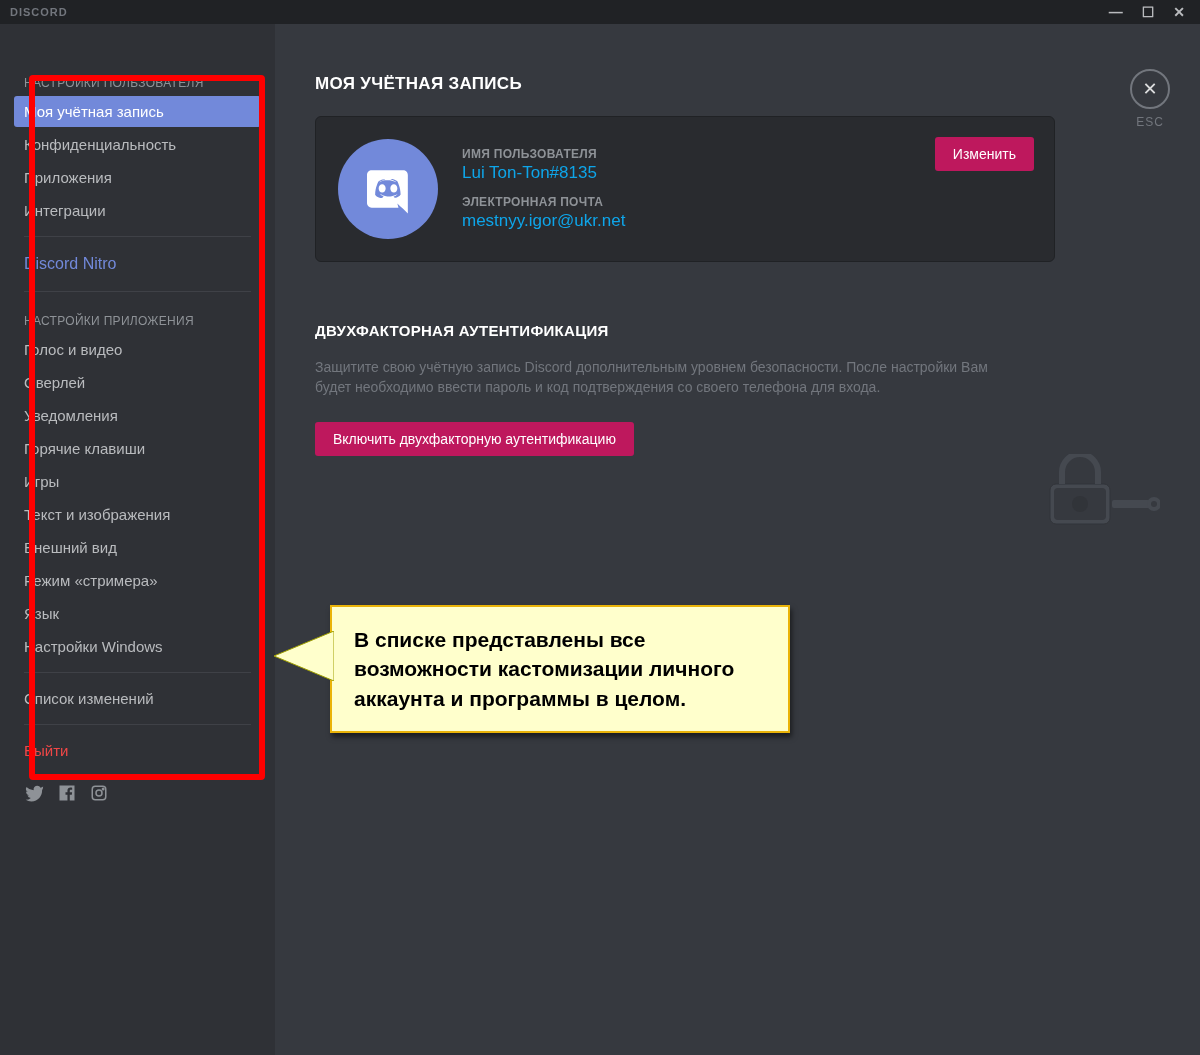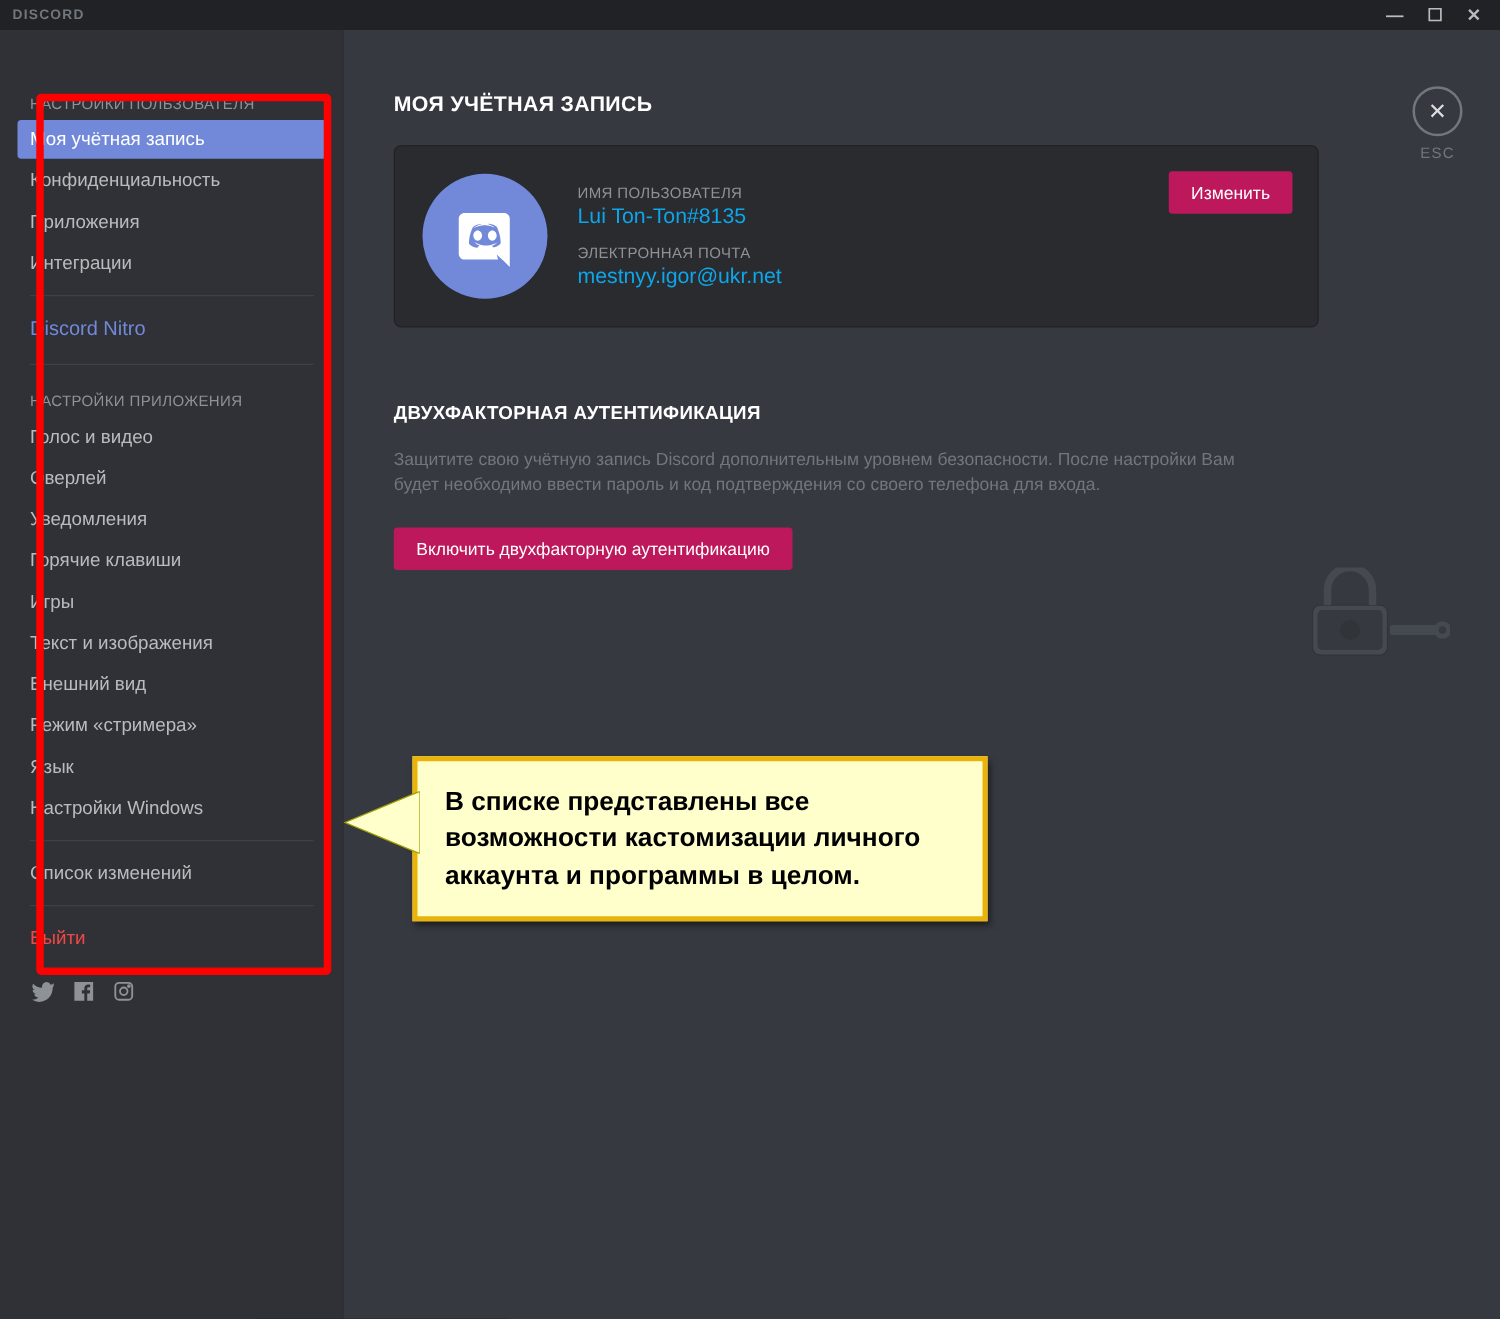--- a/index.html
+++ b/index.html
@@ -93,21 +93,21 @@
   }
   .avatar {
     width: 100px; height: 100px; border-radius: 50%;
     background: #7289da;
     display: flex; align-items: center; justify-content: center;
     flex-shrink: 0;
   }
   .avatar svg { width: 56px; height: 56px; fill: #fff; }
   .card-fields { flex:1; }
   .field-label {
-    color: #8e9297; font-size: 12px; font-weight: 400;
+    color: #8e9297; font-size: 12px; font-weight: 700;
     letter-spacing: 0.3px; margin-bottom: 2px;
   }
   .field-value { color: #0ea5e9; font-size: 17px; margin-bottom: 12px; }
   .btn {
     background: #be185d;
     color: #fff;
     border: none;
     border-radius: 3px;
     padding: 9px 18px;
     font-size: 14px;
@@ -138,21 +138,21 @@
     display:flex; align-items:center; justify-content:center;
     font-size: 18px; color: #dcddde;
   }
   .close-col span:last-child { font-size: 12px; letter-spacing: 1px; }
 
   .callout {
     position: absolute;
     left: 330px;
     top: 605px;
     background: #ffffcc;
-    border: 4px solid #eab308;
+    border: 2px solid #eab308;
     box-shadow: 2px 4px 5px rgba(0,0,0,0.5);
     padding: 18px 22px;
     width: 460px;
     color: #000;
     font-size: 21px;
     line-height: 1.4;
     font-weight: 700;
     font-family: Arial, sans-serif;
     z-index: 20;
   }

